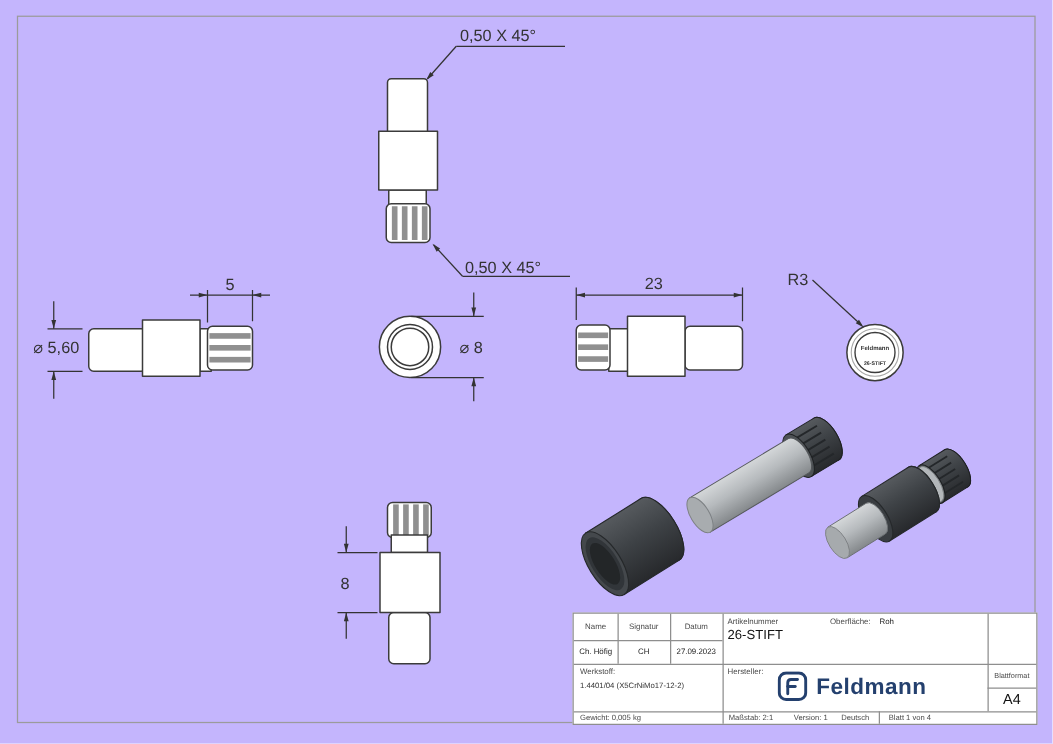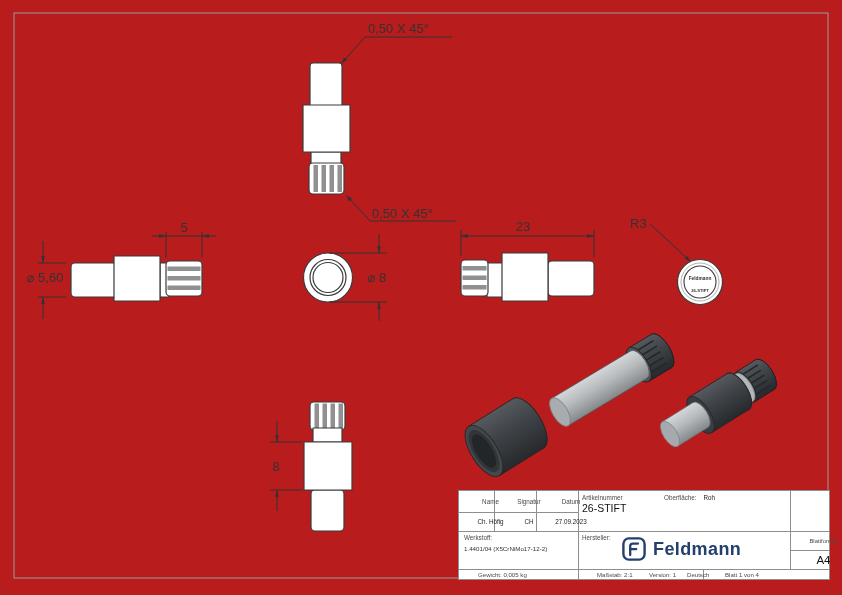--- a/index.html
+++ b/index.html
@@ -1,30 +1,30 @@
 <!DOCTYPE html>
 <html><head>
 <meta charset="utf-8">
 <style>
   html,body{margin:0;padding:0;background:#fff;}
   #sheet{
-    position:relative;width:842px;height:595px;background:#b91c1c;overflow:hidden;
+    position:relative;width:842px;height:595px;background:#c4b5fd;overflow:hidden;
     font-family:"Liberation Sans","DejaVu Sans",sans-serif;
   }
   #drawing-svg{position:absolute;left:0;top:0;}
   svg text{font-family:"Liberation Sans","DejaVu Sans",sans-serif;fill:#333;}
   .dimtxt{font-size:13px;}
   
   .tb{
     position:absolute;left:458px;top:490px;width:370px;height:88px;
     border:1px solid #8e8e8e;box-sizing:content-box;background:#fff;color:#3c3c3c;
   }
   .tb .ln{position:absolute;background:#8e8e8e;}
   .tb .cell{position:absolute;display:flex;align-items:center;justify-content:center;
-            font-size:6.3px;color:#4a4a4a;white-space:nowrap;padding-left:14px;}
+            font-size:6.3px;color:#4a4a4a;white-space:nowrap;}
   .tb .cell.left{justify-content:flex-start;}
   .tb .val{color:#222;}
   .tb .art-label{position:absolute;left:123px;top:3px;font-size:6.3px;color:#4a4a4a;}
   .tb .art-value{position:absolute;left:123px;top:11px;font-size:10.5px;color:#111;}
   .tb .surface{position:absolute;left:205px;top:3px;font-size:6.3px;color:#4a4a4a;}
   .tb .surface .val{margin-left:7px;}
   .tb .mat-label{position:absolute;left:5px;top:43px;font-size:6.3px;color:#4a4a4a;}
   .tb .mat-value{position:absolute;left:5px;top:54px;font-size:6.2px;color:#333;}
   .tb .her-label{position:absolute;left:123px;top:43px;font-size:6.3px;color:#4a4a4a;}
   .tb .logo{position:absolute;left:163px;top:46px;display:flex;align-items:center;gap:7px;}

